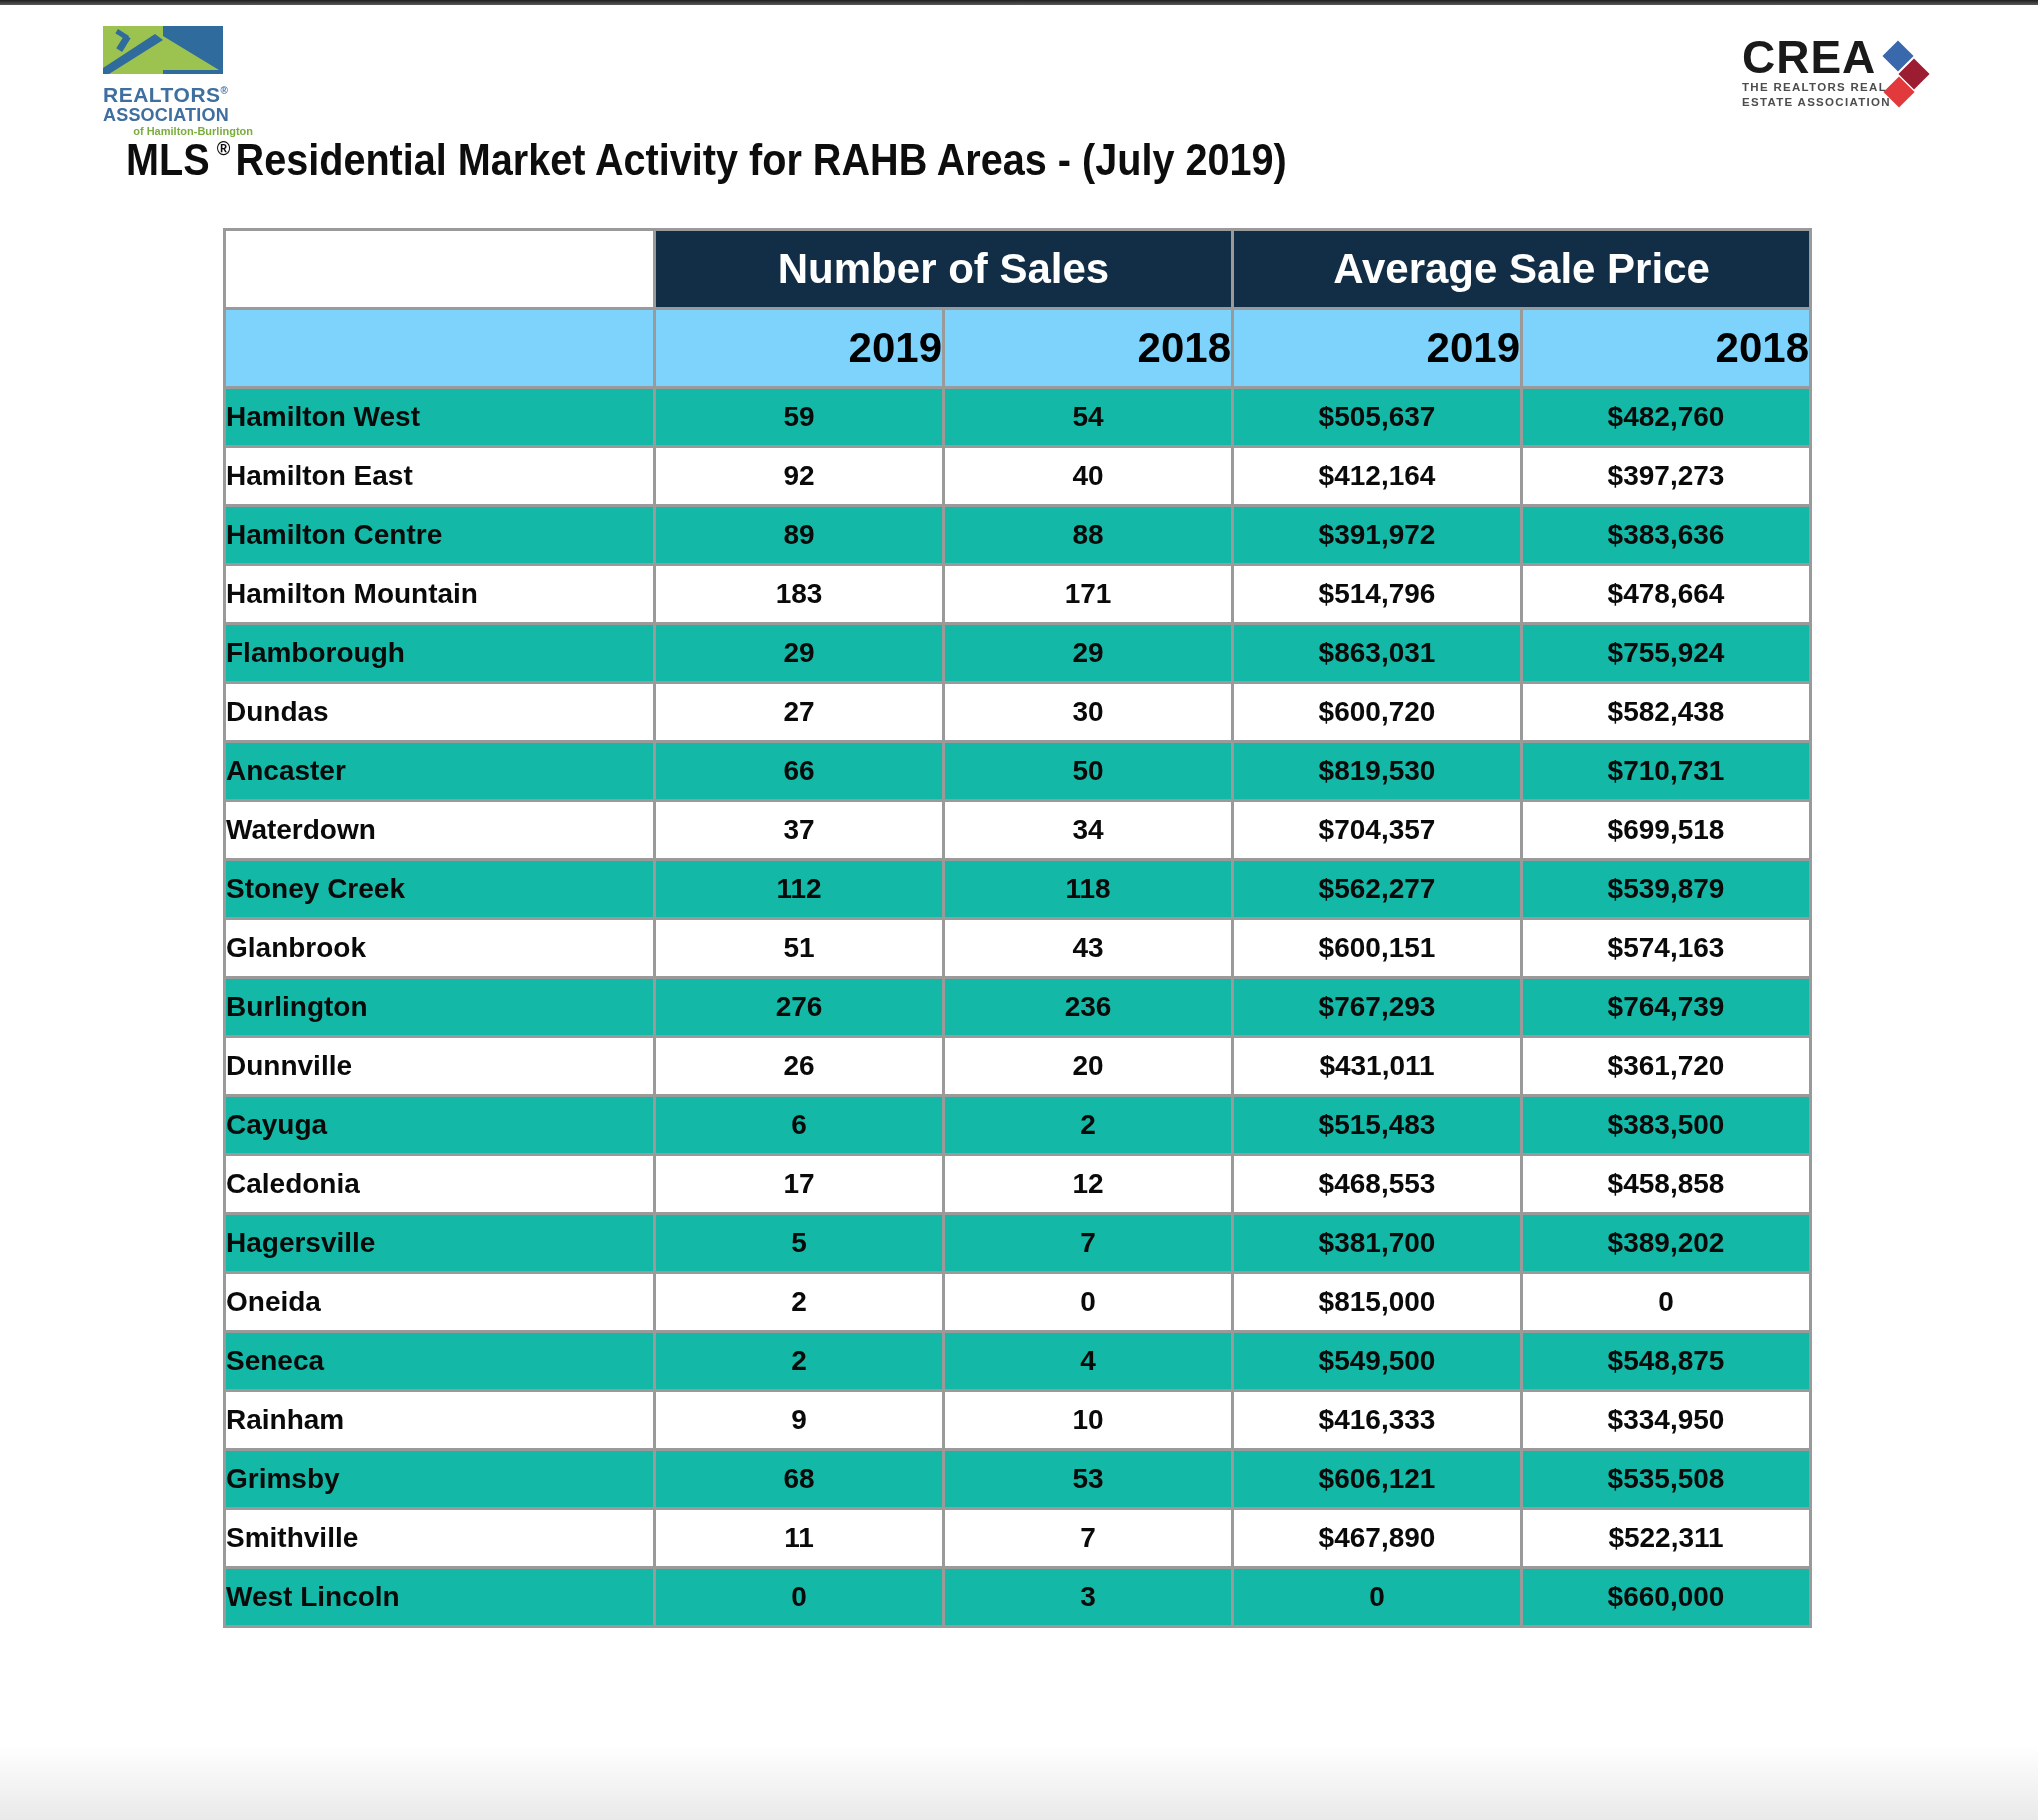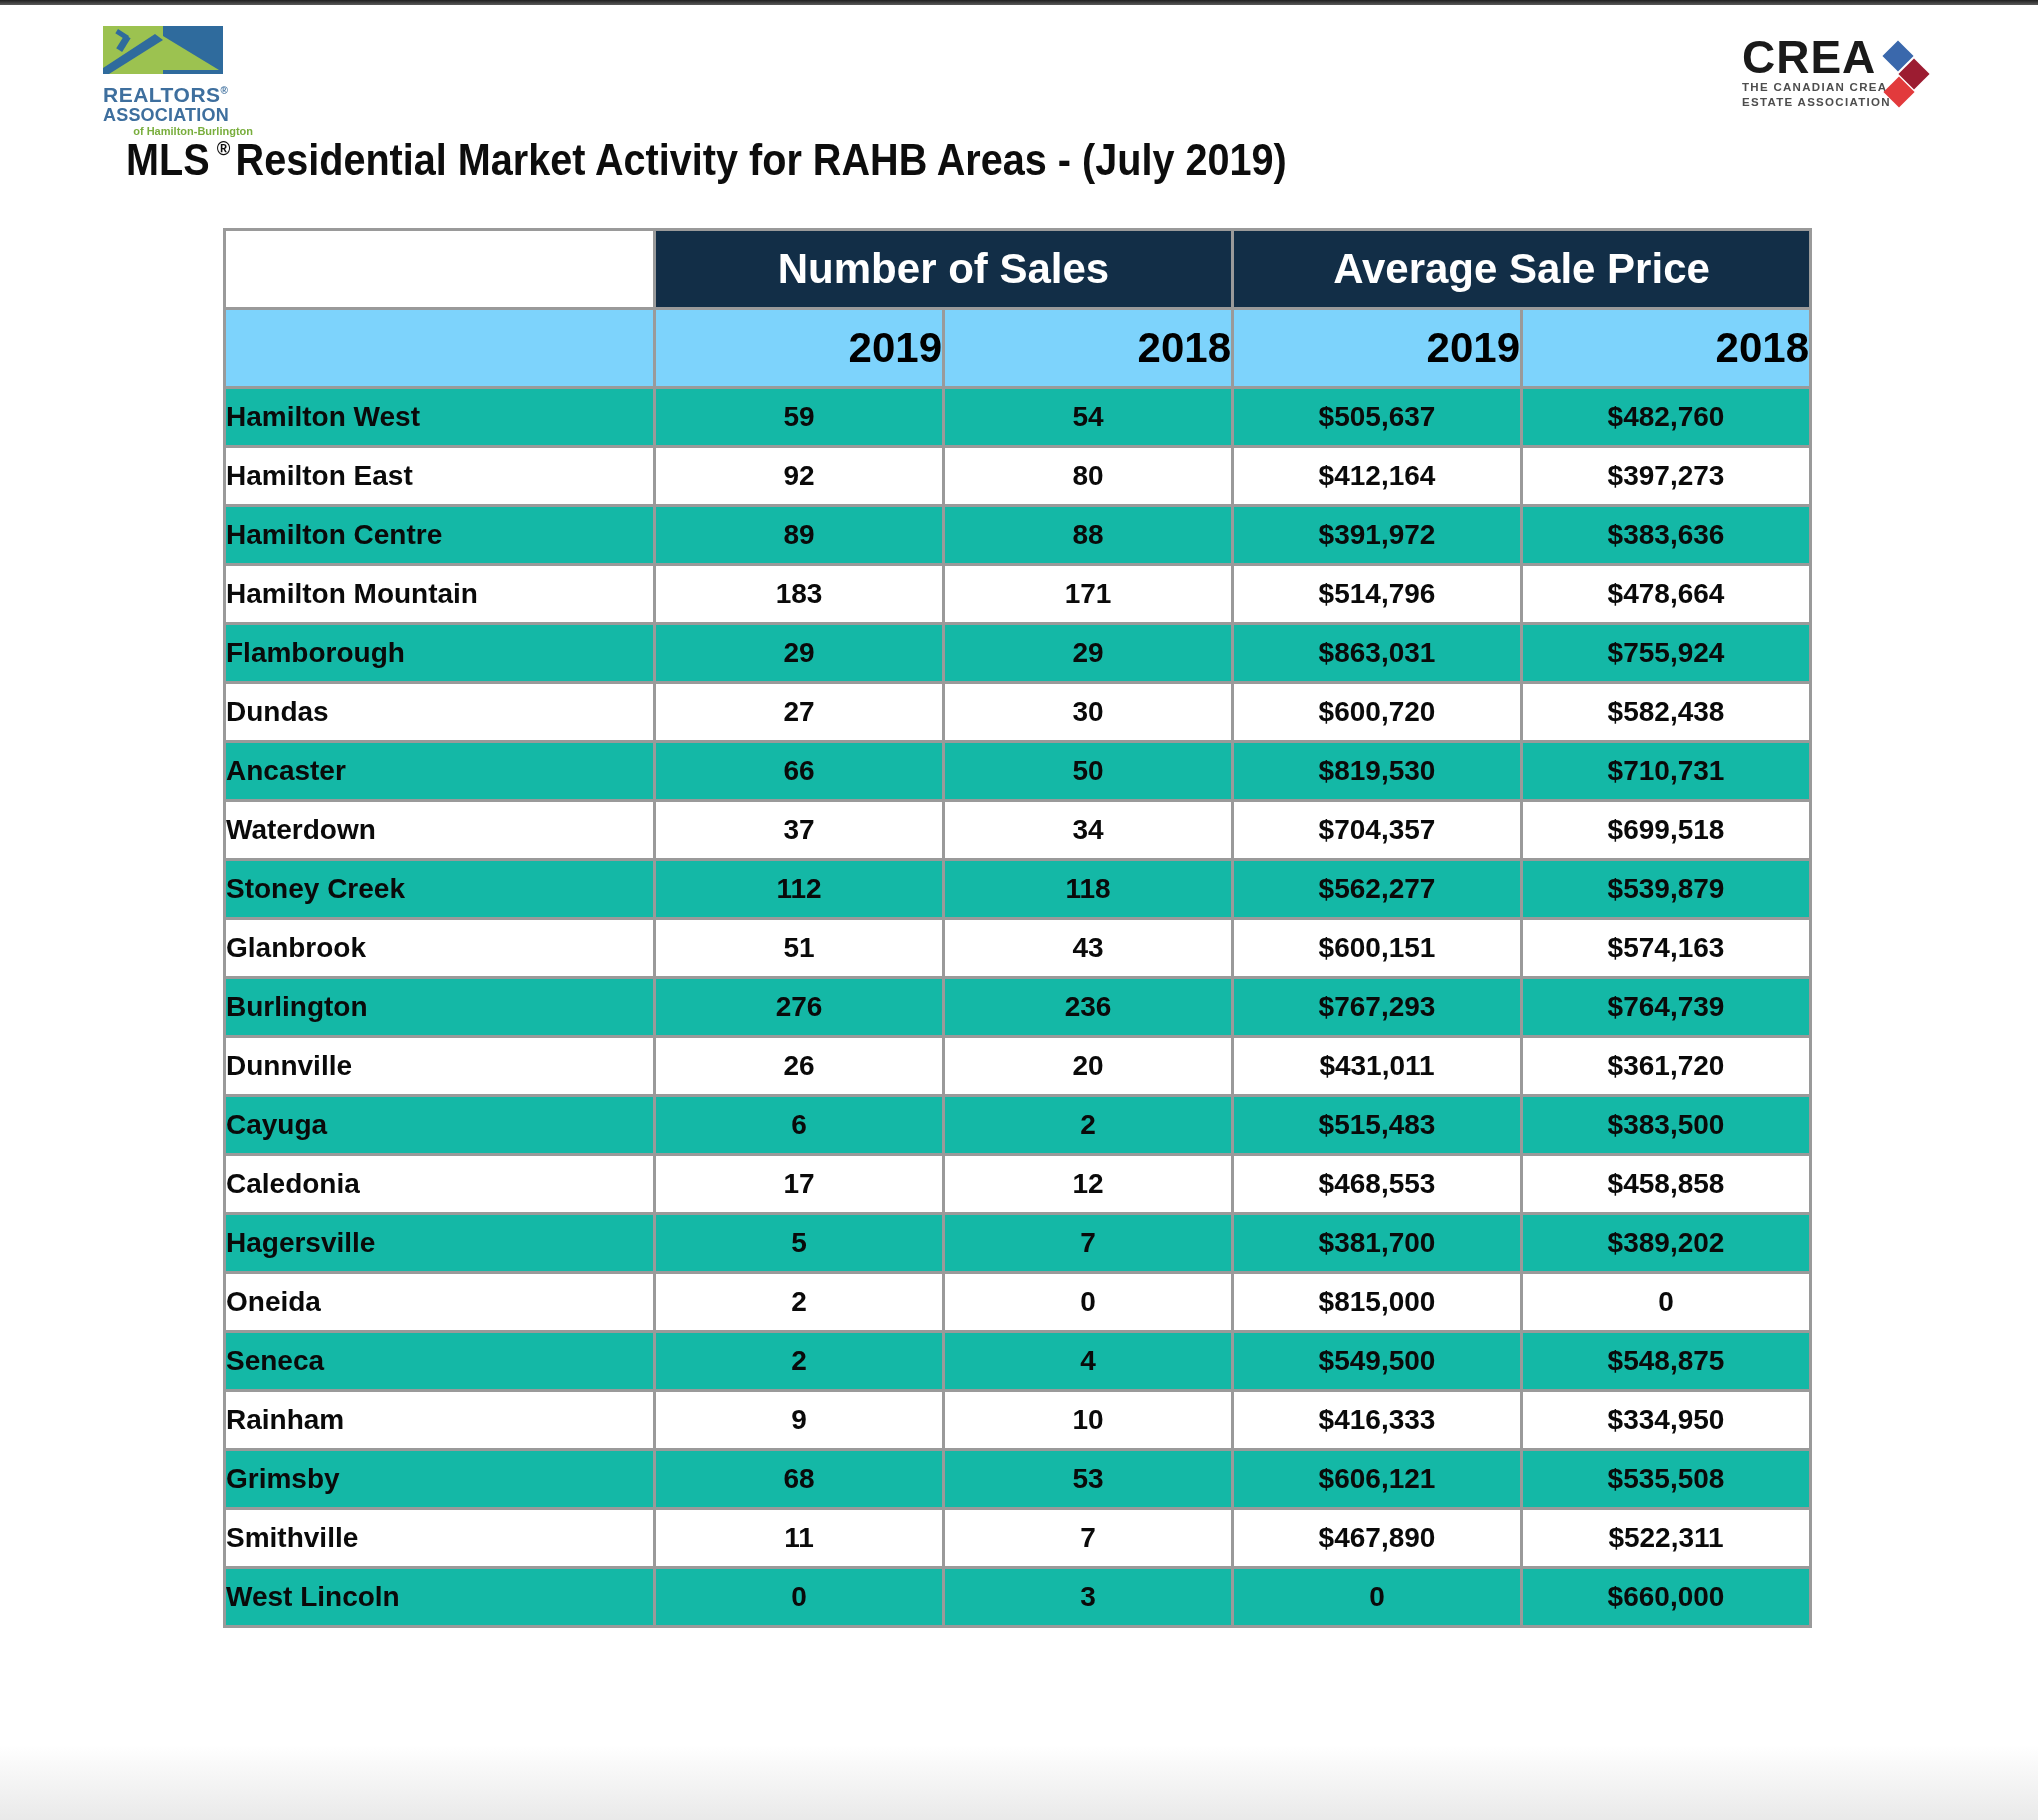--- a/index.html
+++ b/index.html
@@ -94,21 +94,21 @@
       <polygon points="60,10 116,44 60,44" fill="#9cc250"></polygon>
     </svg>
   </span>
   <div class="l1"><span>REALTORS</span><sup>®</sup></div>
   <div class="l2">ASSOCIATION</div>
   <div class="l3">of Hamilton-Burlington</div>
 </div>
 
 <div class="crea">
   <div class="word">CREA</div>
-  <div class="tag">THE CANADIAN CREA</div>
+  <div class="tag">THE REALTORS REAL</div>
   <div class="tag">ESTATE ASSOCIATION</div>
 </div>
 <span class="crea-diamonds">
   <svg width="70" height="80" viewBox="0 0 70 80" xmlns="http://www.w3.org/2000/svg">
     <rect x="11" y="7" width="22" height="22" transform="rotate(45 22 18)" fill="#3a68ac"></rect>
     <rect x="27" y="25" width="22" height="22" transform="rotate(45 38 36)" fill="#9c1c31"></rect>
     <rect x="12" y="43" width="22" height="22" transform="rotate(45 23 54)" fill="#e23a3c"></rect>
   </svg>
 </span>
 
@@ -142,21 +142,21 @@
     <tr class="green">
       <td class="region">Hamilton West</td>
       <td class="val">59</td>
       <td class="val">54</td>
       <td class="val">$505,637</td>
       <td class="val">$482,760</td>
     </tr>
     <tr>
       <td class="region">Hamilton East</td>
       <td class="val">92</td>
-      <td class="val">80</td>
+      <td class="val">40</td>
       <td class="val">$412,164</td>
       <td class="val">$397,273</td>
     </tr>
     <tr class="green">
       <td class="region">Hamilton Centre</td>
       <td class="val">89</td>
       <td class="val">88</td>
       <td class="val">$391,972</td>
       <td class="val">$383,636</td>
     </tr>

